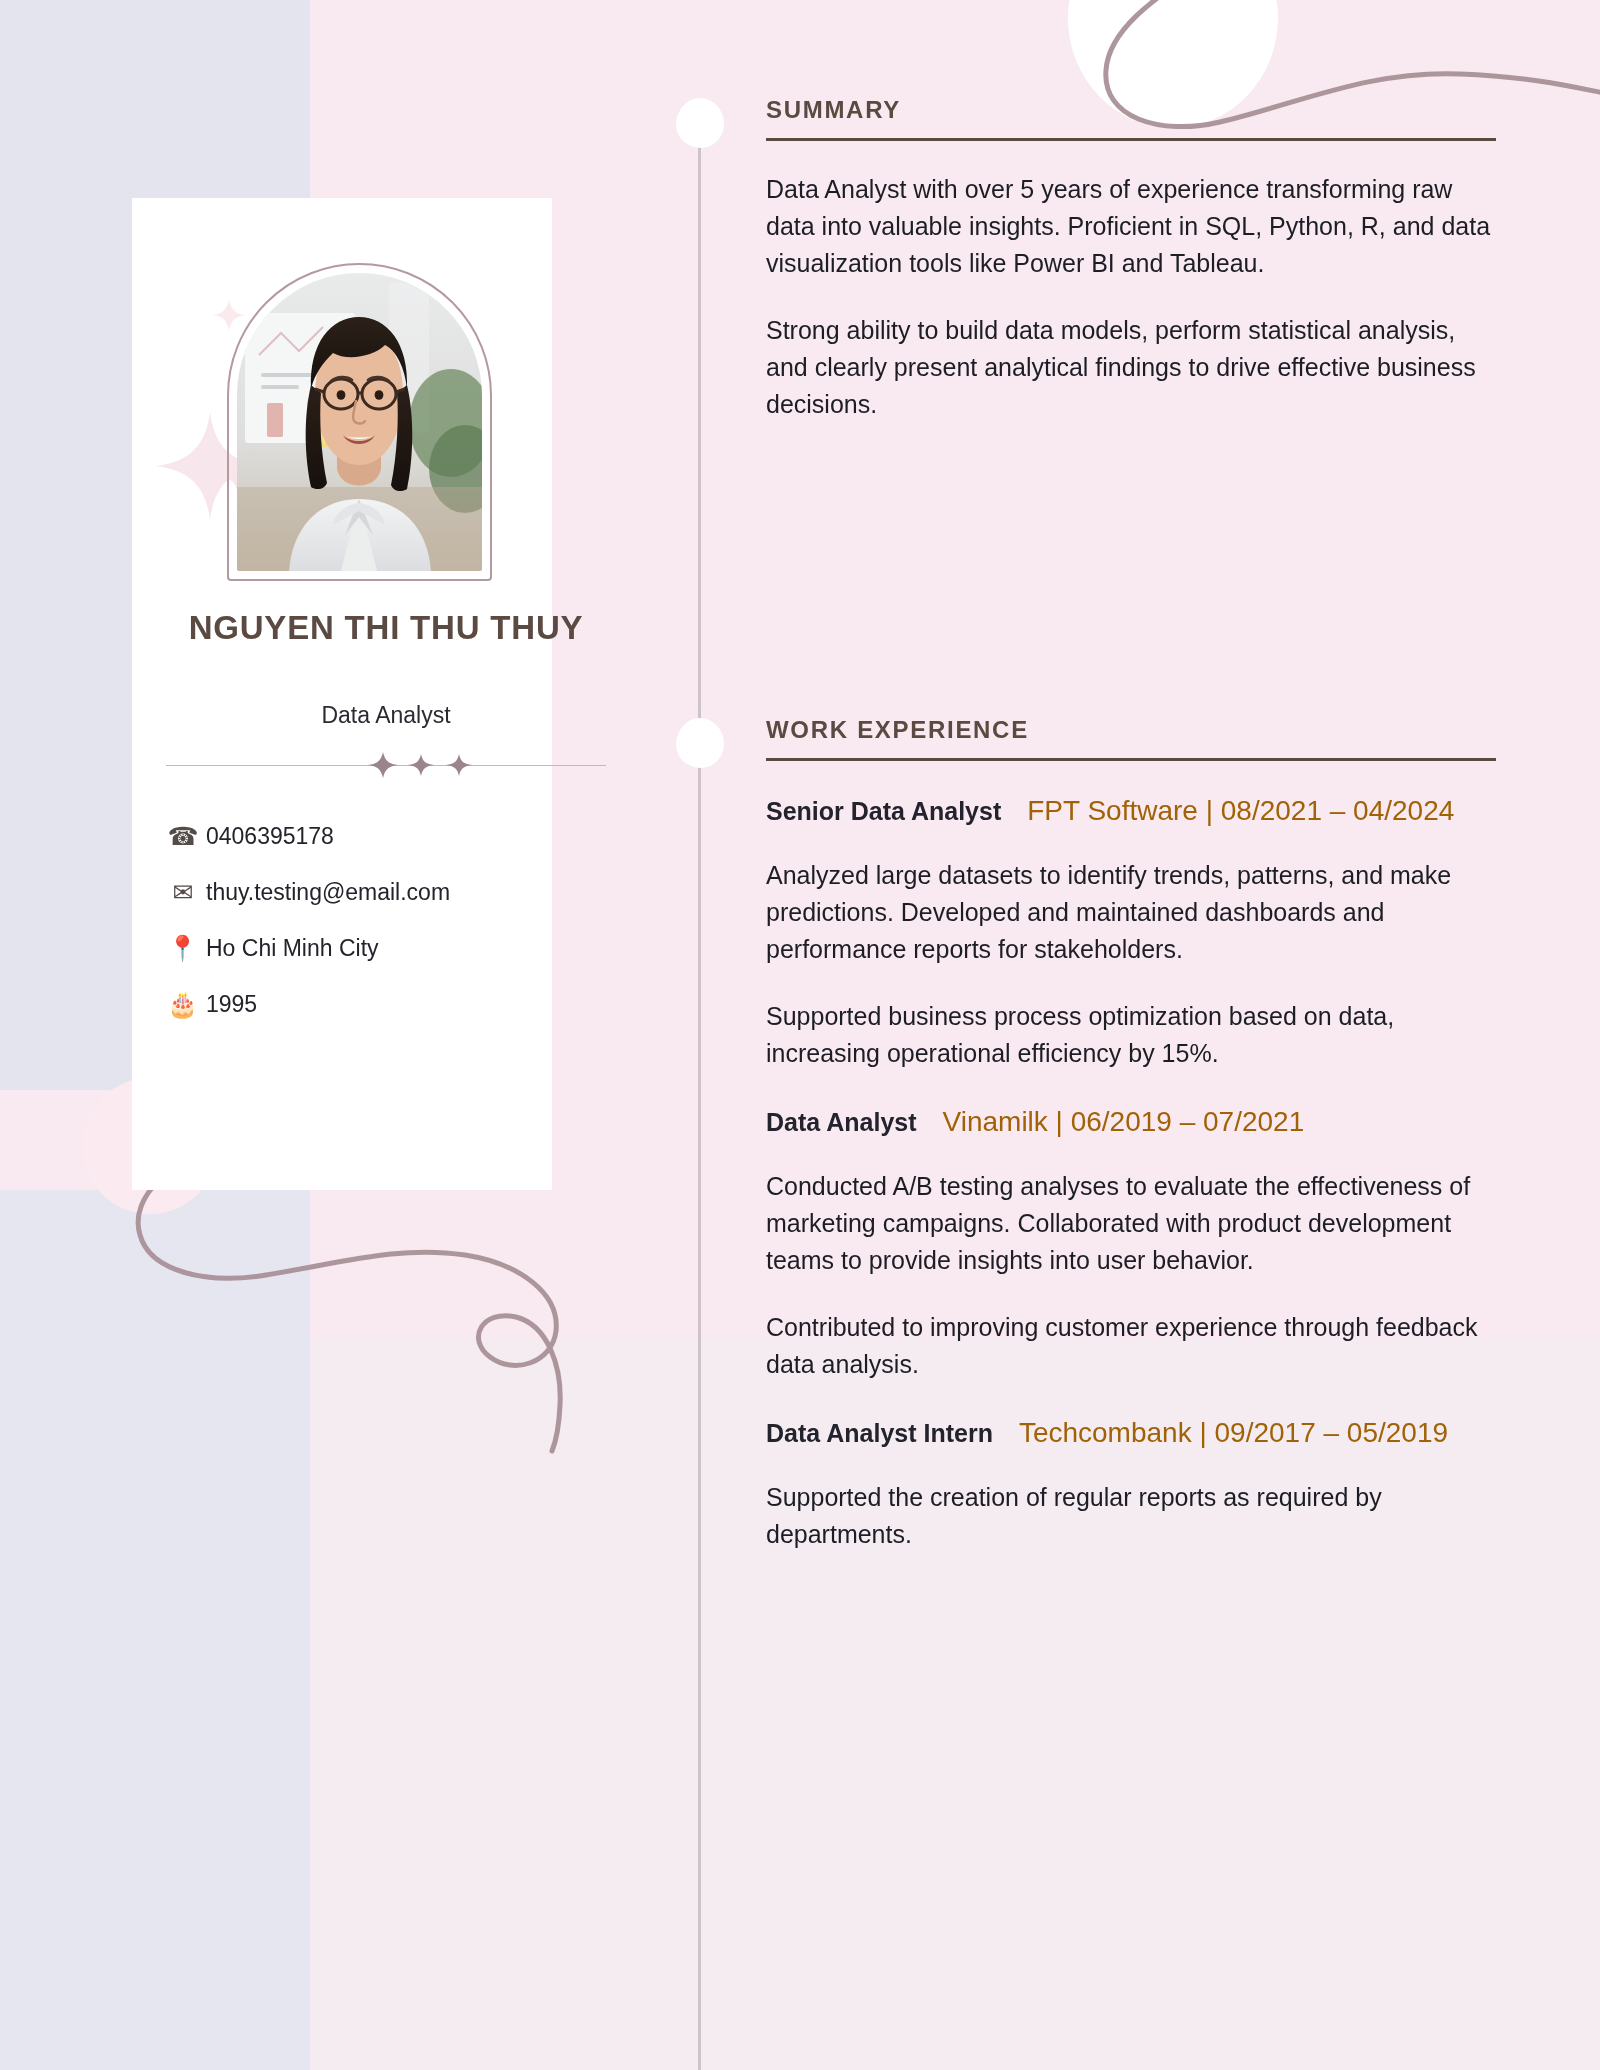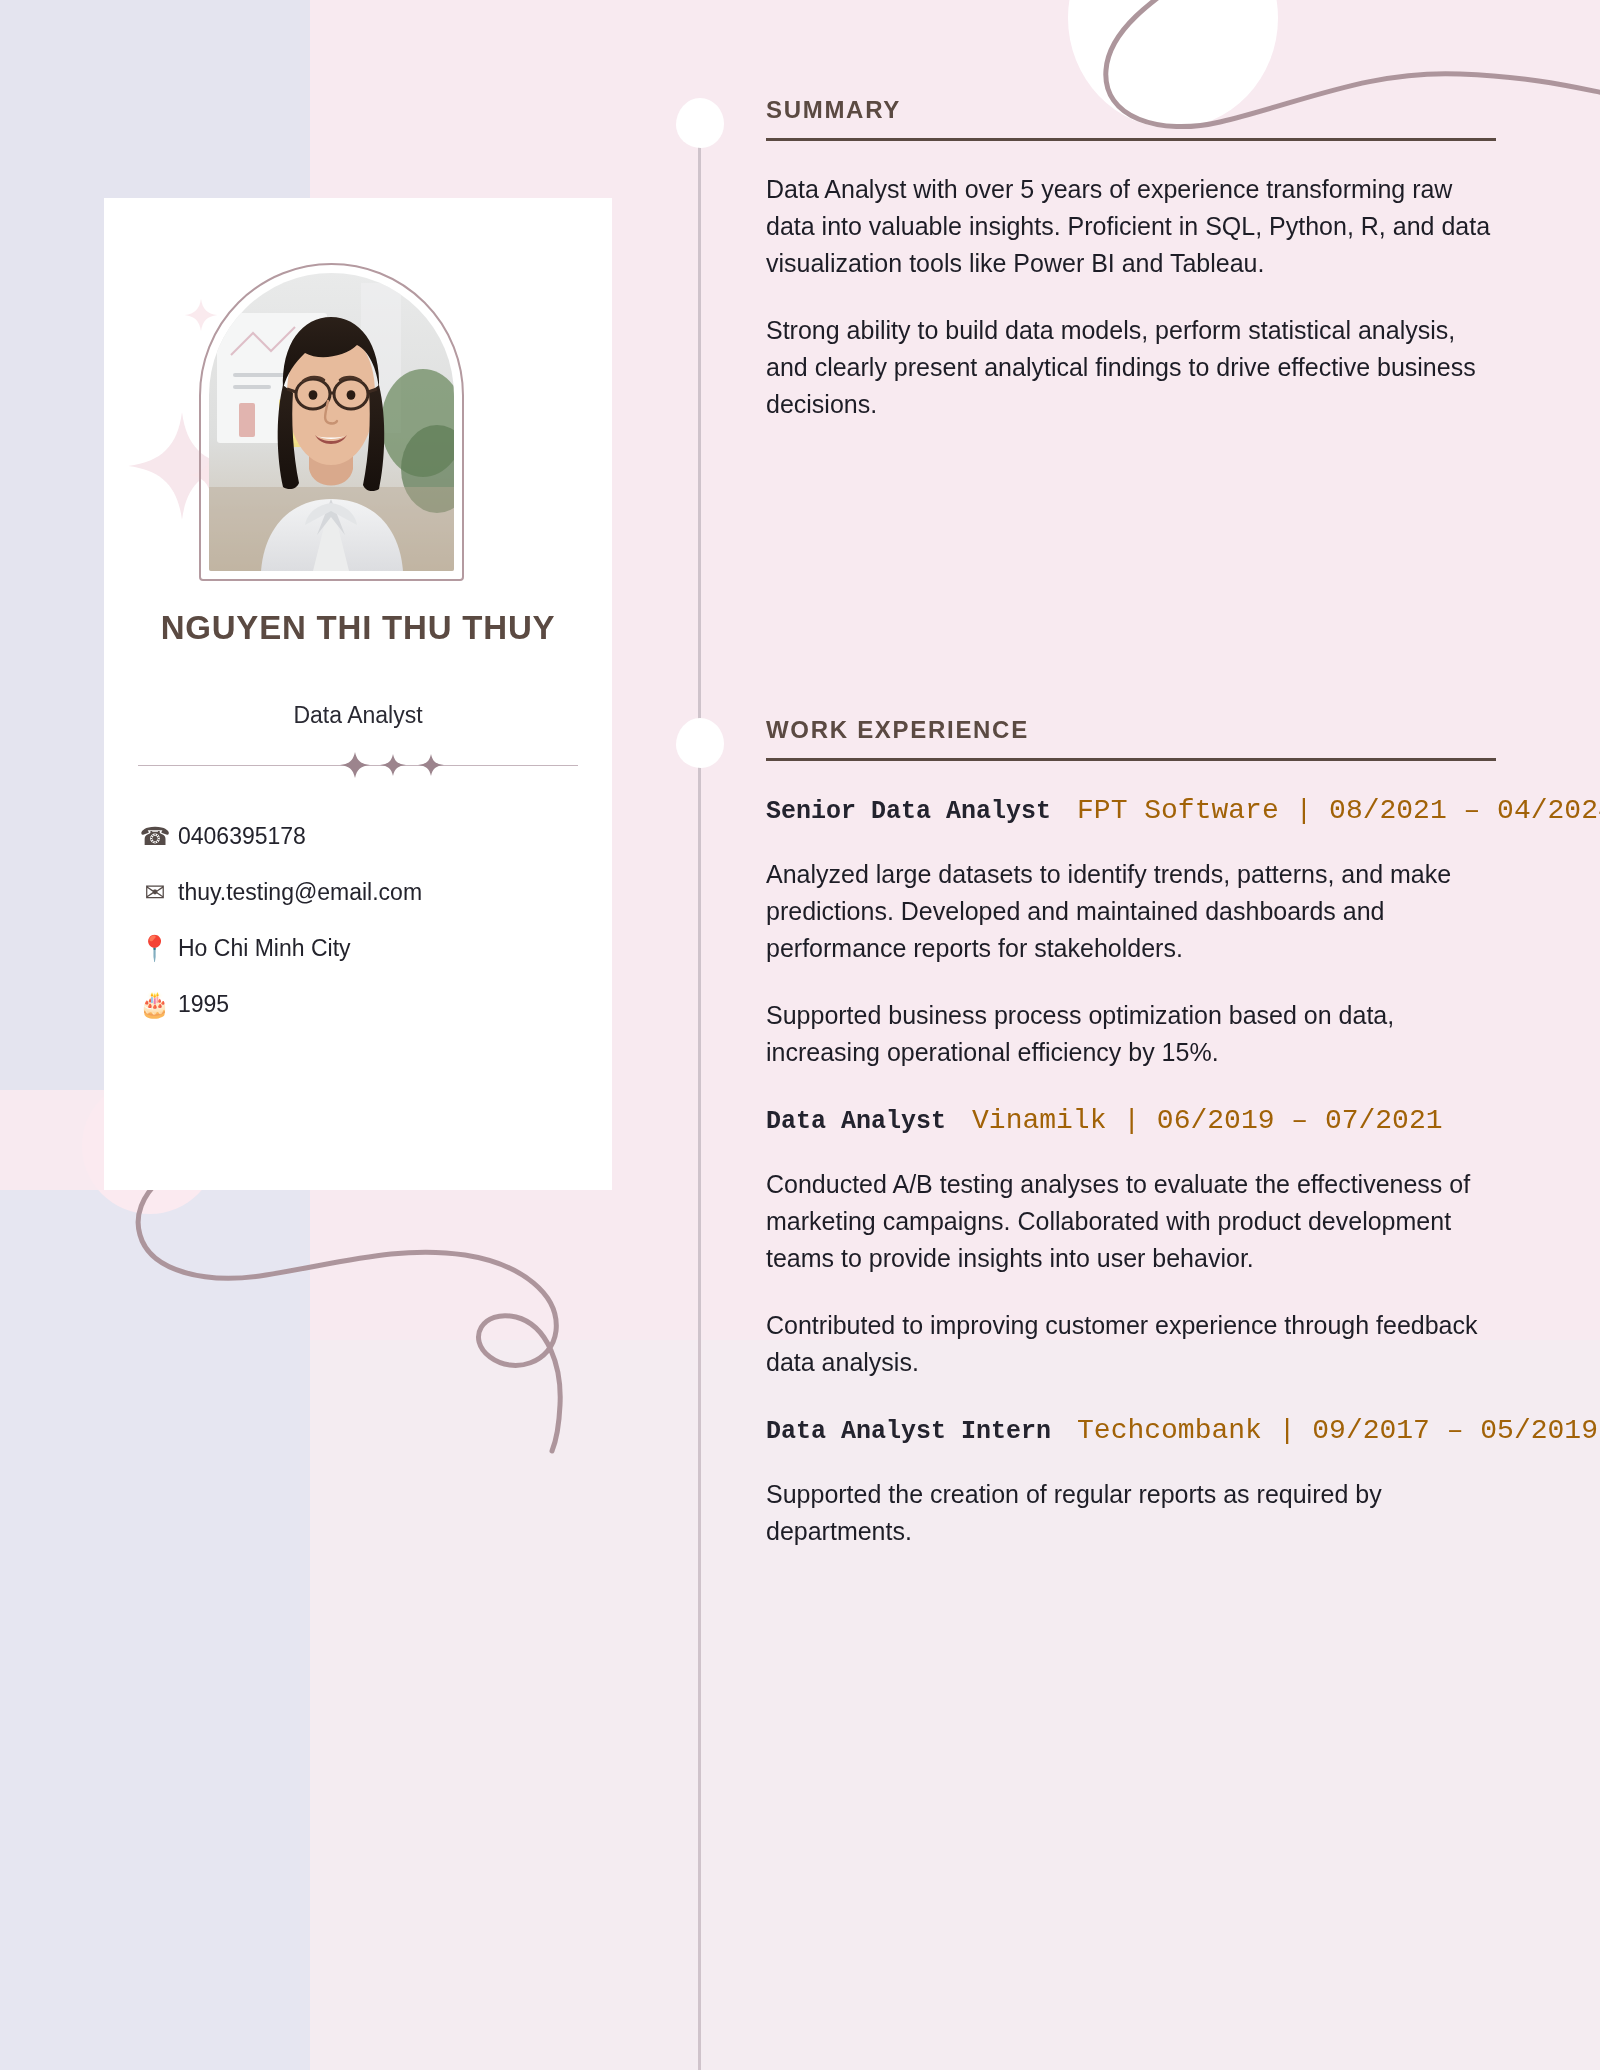--- a/index.html
+++ b/index.html
@@ -74,22 +74,22 @@
     background:#ffffff;
     border-radius:50% 50% 48% 52% / 54% 52% 48% 46%;
     left:676px;
   }
   .dot-summary { top:98px; }
   .dot-work { top:718px; }
 
   
   .profile-card {
     position:absolute;
-    left:104px; top:198px;
-    width:508px; height:992px;
+    left:132px; top:198px;
+    width:420px; height:992px;
     background:#ffffff;
   }
 
   .sparkle { position:absolute; }
 
   .photo-wrap {
     position:absolute;
     left:95px; top:65px;
     width:265px; height:318px;
   }
@@ -188,21 +188,20 @@
     line-height:1.48;
     color:#1d1d26;
     margin-top:30px;
   }
 
   .job { margin-top:34px; }
   .job-head {
     display:flex;
     align-items:baseline;
     gap:26px;
-    font-family:Liberation Mono, monospace;
   }
   .job-title {
     font-size:25px;
     font-weight:bold;
     color:#23232e;
     white-space:nowrap;
   }
   .job-meta {
     font-size:28px;
     color:#a16207;

